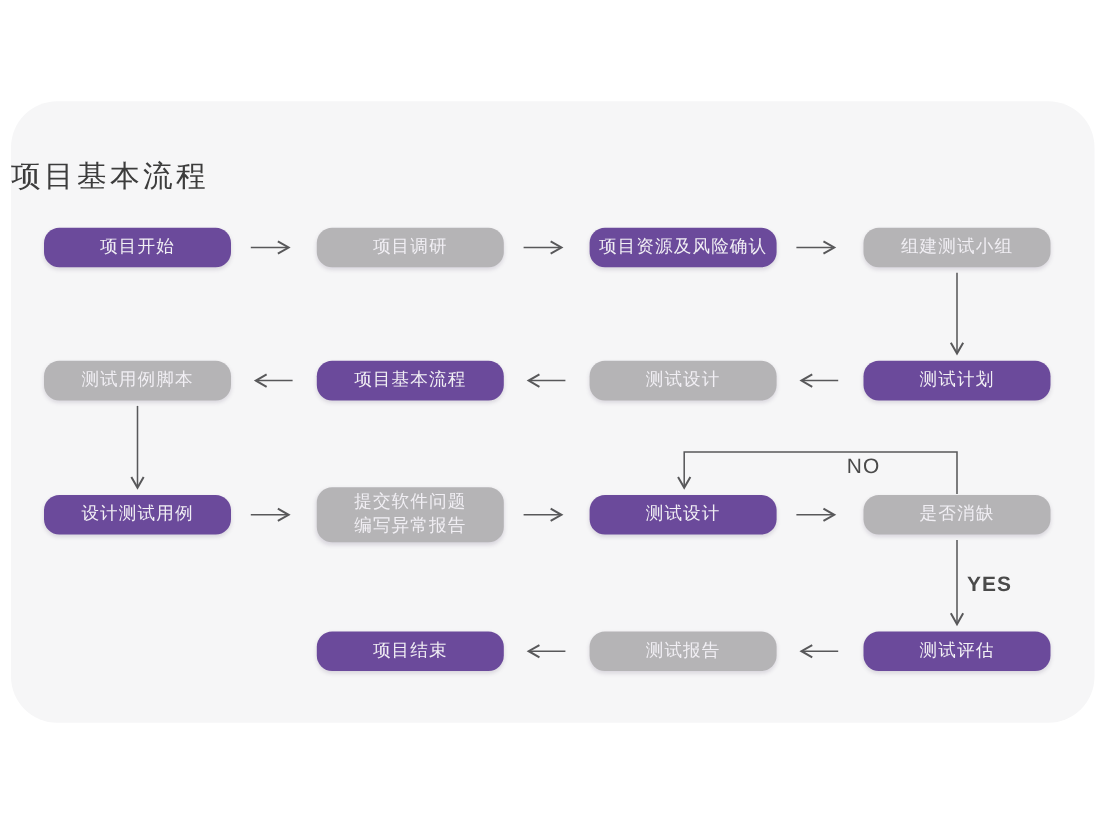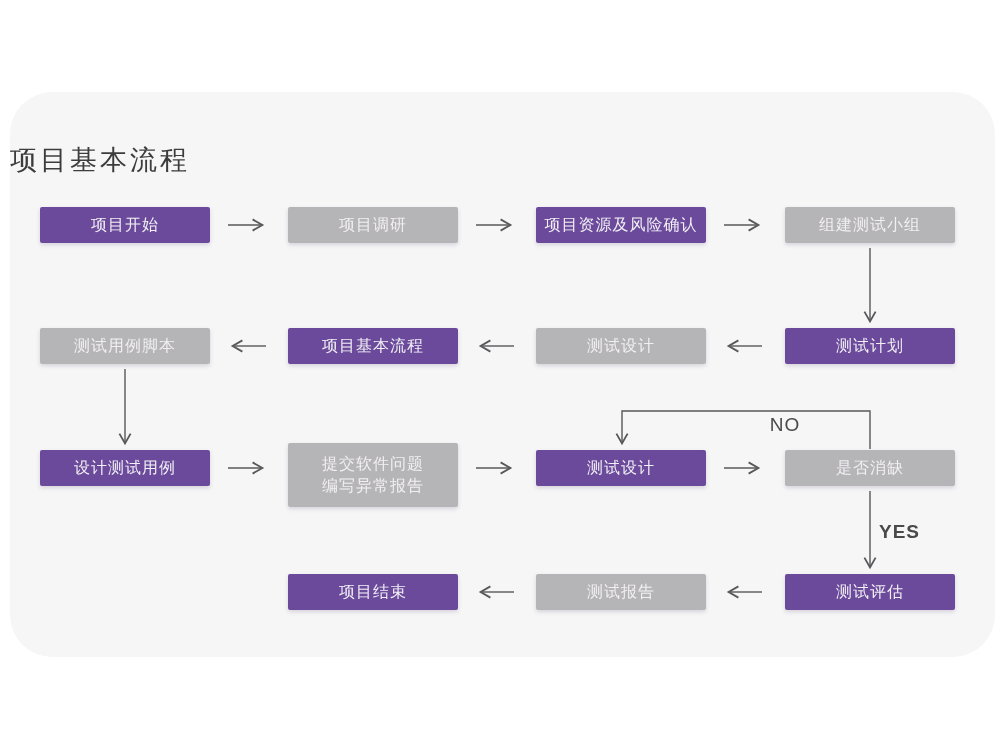--- a/index.html
+++ b/index.html
@@ -14,29 +14,29 @@
     position:absolute; left:10px; top:92px; width:985px; height:565px;
     background:var(--panel-bg,#f6f6f7);
     border-radius:42px;
   }
   .title {
     position:absolute; left:10px; top:142px; width:985px;
     text-align:left; font-size:27px; font-weight:500;
     color:var(--title-text,#3c3c3c); letter-spacing:3px;
   }
   .node {
-    position:absolute; width:170px; height:36px; border-radius:2px;
+    position:absolute; width:170px; height:36px; border-radius:14px;
     display:flex; align-items:center; justify-content:center;
     color:var(--box-text,#f1eff4); font-size:16px; letter-spacing:1px;
     white-space:pre-line; text-align:right; line-height:1.35;
     box-shadow:0 2px 4px rgba(70,55,95,0.18);
   }
   .node.purple { background:var(--purple,#6b4a9b); }
   .node.gray   { background:var(--gray,#b5b4b6); }
-  .node.tall   { height:64px; }
+  .node.tall   { height:50px; }
   .branch-label {
     position:absolute; font-size:19px; color:var(--label-text,#4a4a4a);
     letter-spacing:1px;
   }
   .branch-label.no { left:740px; top:414px; width:90px; text-align:center; }
   .branch-label.yes { left:879px; top:521px;font-weight:bold; }
   svg.arrows { position:absolute; left:0; top:0; }
   .arrow-line { stroke:var(--arrow,#58585a); stroke-width:1.4; fill:none; }
   #arrowhead path { stroke:var(--arrow,#58585a); stroke-width:1.3; fill:none; }
 </style>

